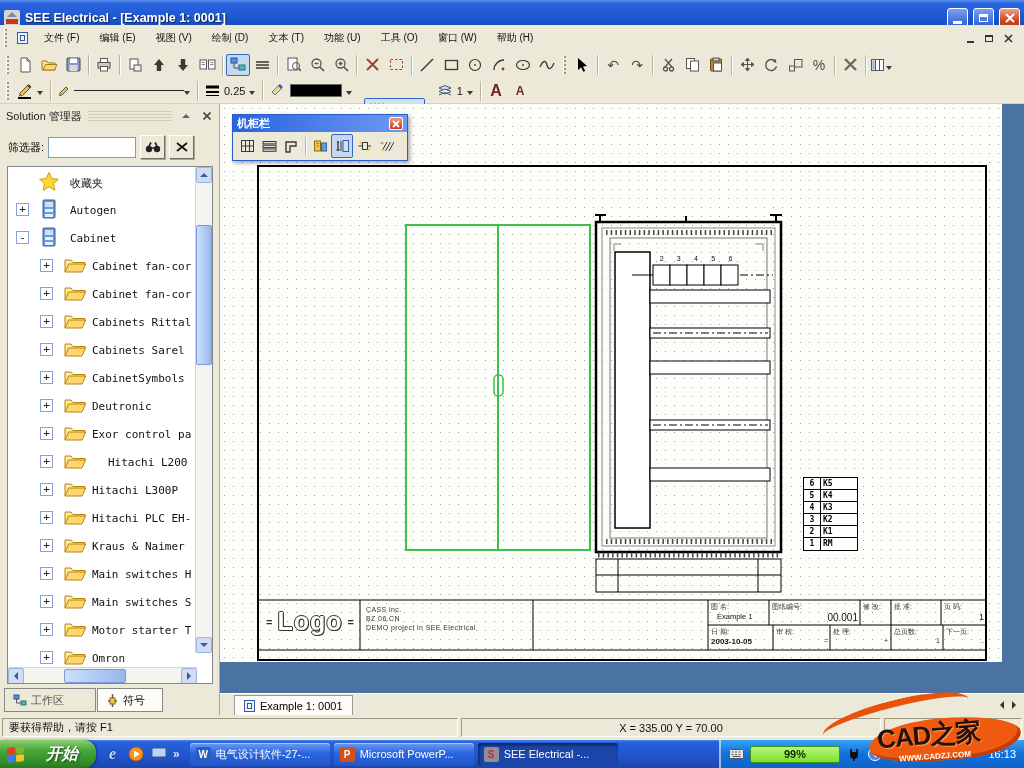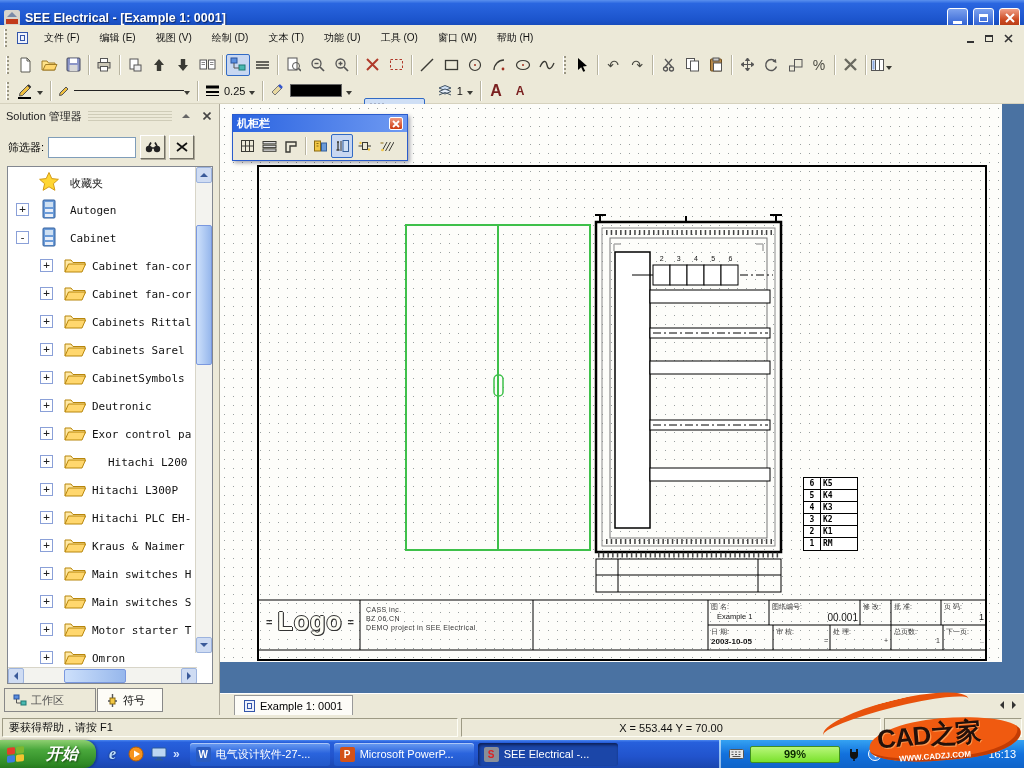--- a/index.html
+++ b/index.html
@@ -904,21 +904,21 @@
       <span>Example 1: 0001</span>
     </div>
     <div class="tabnav">
       <span><span class="tri" style="border-right-color:#333;margin-left:-4px;display:inline-block;"></span></span>
       <span><span class="tri" style="border-left-color:#333;margin-right:-4px;display:inline-block;"></span></span>
     </div>
   </div>
 
   <div id="statusbar" class="abs">
     <span class="scell" style="width:456px;">要获得帮助，请按 F1</span>
-    <span class="scell" style="width:420px;justify-content:center;">X = 553.44  Y = 70.00</span>
+    <span class="scell" style="width:420px;justify-content:center;">X = 335.00  Y = 70.00</span>
     <span class="scell" style="width:66px;"></span>
     <span class="scell" style="flex:1;"></span>
   </div>
 
   <div id="taskbar" class="abs">
     <div id="startbtn">
       <svg width="19" height="19" viewBox="0 0 19 19">
           <g transform="skewY(-6)">
             <rect x="1" y="3" width="8" height="7" rx="1.5" fill="#e23e2b"></rect>
             <rect x="10" y="3" width="8" height="7" rx="1.5" fill="#7db72f"></rect>

